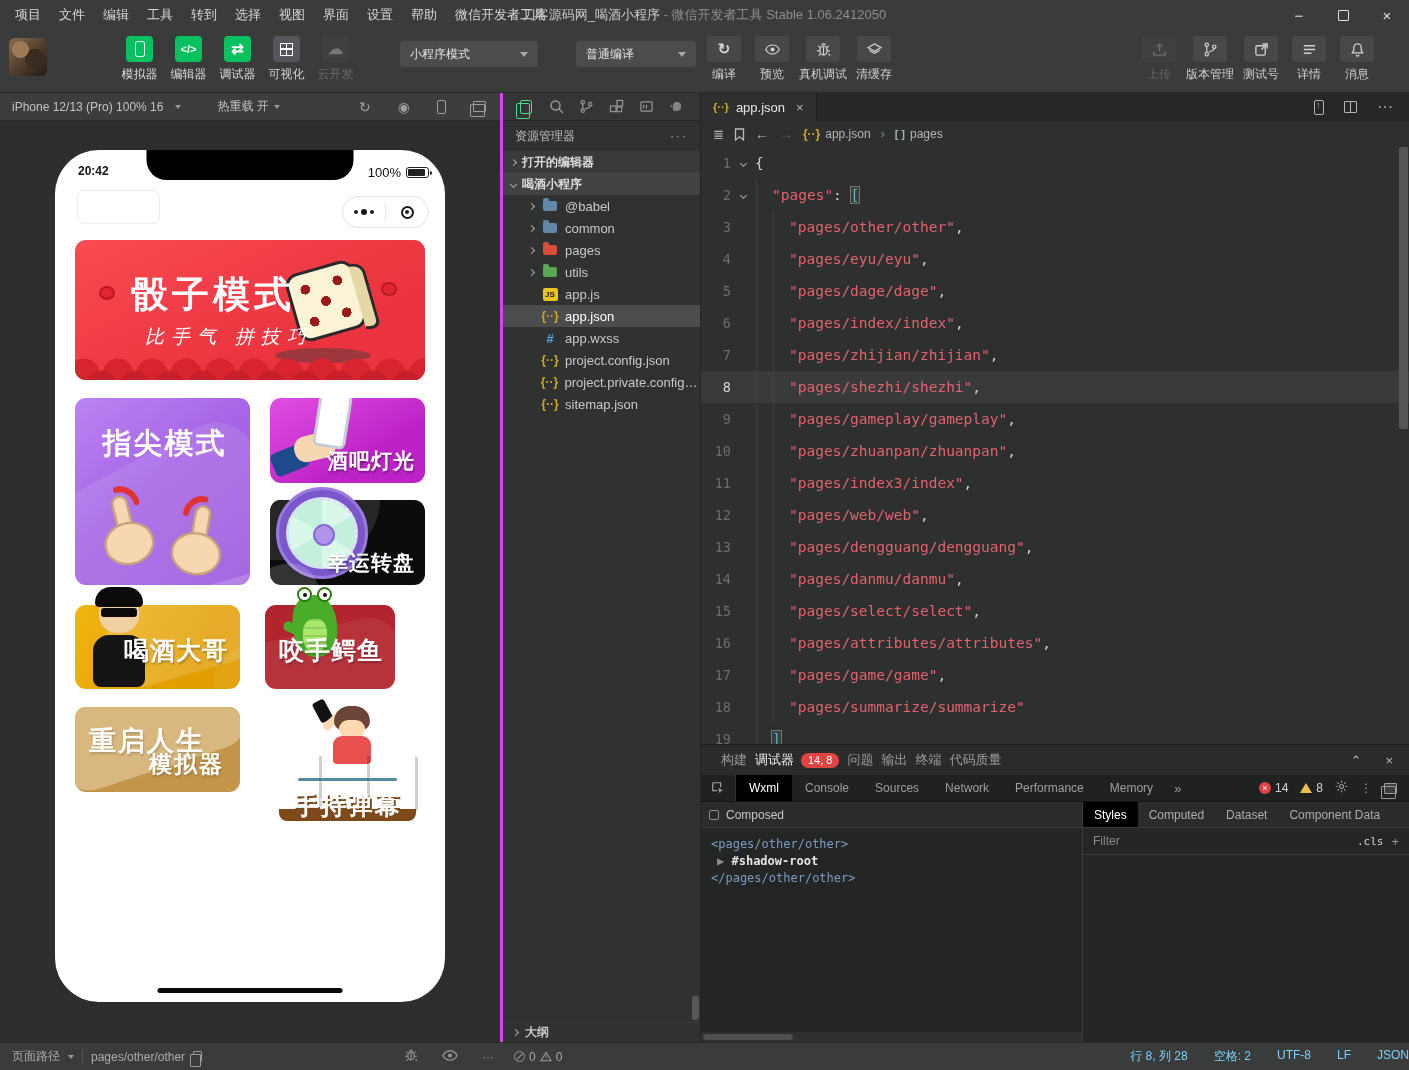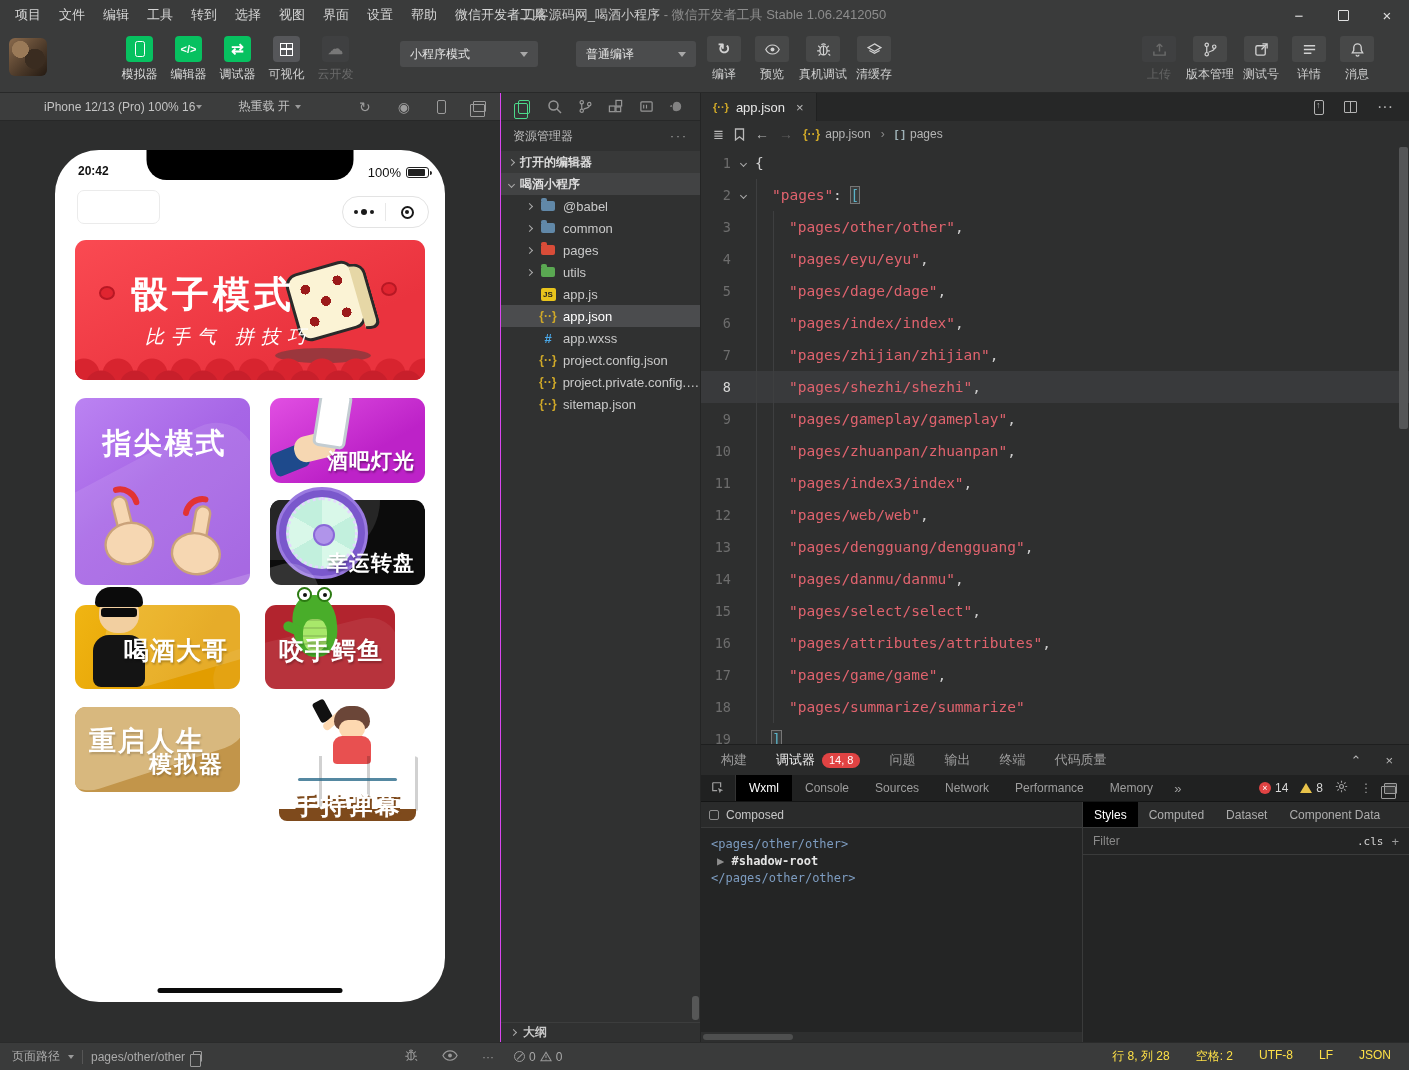--- a/index.html
+++ b/index.html
@@ -60,27 +60,27 @@
   .actbtn .ibox { width:34px; height:26px; margin:0 auto; border-radius:3px; background:#474848;
                   display:flex; align-items:center; justify-content:center; color:#d2d2d2; }
   .actbtn .mlabel { font-size:12px; color:#cfcfcf; margin-top:4px; white-space:nowrap; }
   .actbtn.disabled .ibox { background:#3f4041; color:#6b6b6b; }
   .actbtn.disabled .mlabel { color:#646464; }
   .racts { position:absolute; right:28px; top:6px; display:flex; }
 
   
   .simcol { position:absolute; left:0; top:93px; width:500px; bottom:28px; background:#2d2e2e; }
   .expcol { position:absolute; left:500px; top:93px; width:201px; bottom:28px; background:#303131;
-            border-left:1px solid #d946ef; border-right:1px solid #242525; }
+            border-left:3px solid #d946ef; border-right:1px solid #242525; }
   .edcol  { position:absolute; left:701px; top:93px; right:0; bottom:28px; background:#2e2f2f; }
 
   
   .simbar { position:absolute; left:0; top:0; right:0; height:28px; background:#3c3d3d;
             border-bottom:1px solid #272828; display:flex; align-items:center; font-size:12px; color:#c3c3c3; }
-  .simbar .dev { display:flex; align-items:center; gap:1px; cursor:pointer;padding-left:44px; }
+  .simbar .dev { margin-left:12px; display:flex; align-items:center; gap:12px; cursor:pointer; }
   .simbar .hot { margin-left:36px; display:flex; align-items:center; gap:5px; cursor:pointer; }
   .caret-sm { width:0; height:0; border-left:3.5px solid transparent; border-right:3.5px solid transparent; border-top:4px solid #9a9a9a; }
   .simicons { margin-left:auto; margin-right:14px; display:flex; gap:27px; color:#9c9c9c; align-items:center; }
   .si { font-size:14px; cursor:pointer; }
   .si-phone { width:9px; height:14px; border:1.4px solid #9c9c9c; border-radius:2px; }
   .si-wins { position:relative; width:13px; height:11px; border:1.4px solid #9c9c9c; border-radius:1px; background:#3c3d3d; }
   .si-wins::before { content:""; position:absolute; left:-4px; top:2px; width:13px; height:11px; border:1.4px solid #9c9c9c; border-radius:1px; }
 
   
   .phone { position:absolute; left:55px; top:57px; width:390px; height:852px; background:#fff;
@@ -268,21 +268,21 @@
   .fold { width:24px; flex:none; display:flex; align-items:center; justify-content:center; }
   .ltext { position:relative; flex:1; white-space:pre; }
   .guide { position:absolute; top:0; bottom:0; width:1px; background:#3e3f40; }
   .tk-pun { color:#cfcfcf; }
   .tk-str { color:#e0636e; }
   .tk-brkm { color:#5bb3c8; outline:1px solid #767676; background:rgba(110,110,110,.22); }
   .ed-scroll { position:absolute; right:1px; top:54px; width:9px; height:282px; background:#555657; border-radius:2px; }
 
   
   .devtools { position:absolute; left:0; right:0; bottom:0; height:298px; background:#2a2b2b; border-top:1px solid #1e1f1f; }
-  .pt-row { display:flex; align-items:center; height:30px; padding-left:20px; gap:29px; font-size:13px; color:#9c9c9c; }
+  .pt-row { display:flex; align-items:center; height:30px; padding-left:20px; gap:8px; font-size:13px; color:#9c9c9c; }
   .pt { display:flex; align-items:center; gap:7px; cursor:pointer; }
   .pt.active { color:#ececec; }
   .pt-badge { background:#e04343; color:#fff; font-size:11px; border-radius:9px; padding:1.5px 7px; }
   .pt-ctrl { margin-left:auto; display:flex; gap:24px; padding-right:16px; color:#b5b5b5; font-size:13px; }
   .dt-bar { display:flex; align-items:stretch; height:27px; background:#202121; border-bottom:1px solid #141515;
             font-size:12px; color:#9e9e9e; }
   .dt-inspect { display:flex; align-items:center; padding:0 10px; border-right:1px solid #333; }
   .dt-tab { display:flex; align-items:center; padding:0 13px; cursor:pointer; }
   .dt-tab.active { background:#000; color:#fff; }
   .dt-more { display:flex; align-items:center; padding:0 8px; font-size:13px; }
@@ -320,21 +320,21 @@
   .statusbar { position:absolute; left:0; right:0; bottom:0; height:28px; background:#3a3b3b;
                border-top:1px solid #2a2b2b; display:flex; align-items:center; font-size:12px; color:#ababab; }
   .sb-left { display:flex; align-items:center; gap:8px; padding-left:12px; }
   .sb-div { width:1px; height:14px; background:#565656; }
   .copy-ic { position:relative; width:9px; height:11px; border:1.2px solid #9a9a9a; border-radius:1px; }
   .copy-ic::before { content:""; position:absolute; left:-4px; top:2px; width:9px; height:11px; border:1.2px solid #9a9a9a; border-radius:1px; background:#3a3b3b; }
   .sb-icons { position:absolute; left:404px; display:flex; gap:24px; align-items:center; color:#9a9a9a; }
   .sb-problems { position:absolute; left:514px; display:flex; align-items:center; gap:4px; color:#a8a8a8; }
   .noent { position:relative; width:11px; height:11px; border:1.3px solid #9a9a9a; border-radius:50%; }
   .noent::before { content:""; position:absolute; left:0.5px; top:4px; width:8px; height:1.3px; background:#9a9a9a; transform:rotate(-45deg); }
-  .sb-right { margin-left:auto; display:flex; gap:26px; padding-right:18px; color:#fde047; }
+  .sb-right { margin-left:auto; display:flex; gap:26px; color:#7dd3fc; }
 </style>
 </head>
 <body>
 
 <div class="app">
 
   <div class="menubar">
     <div class="menus">
         <span class="menu-item">项目</span>
         <span class="menu-item">文件</span>

